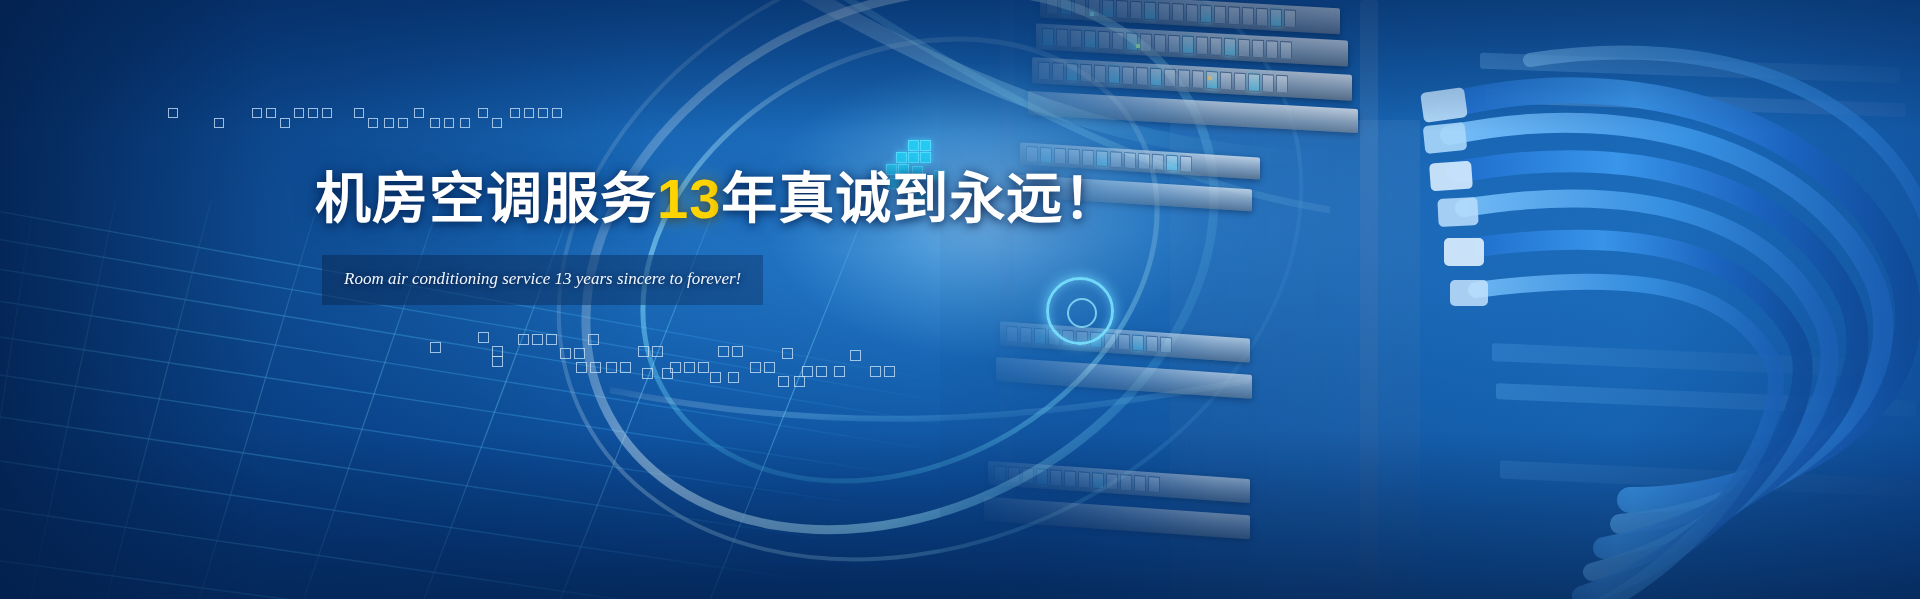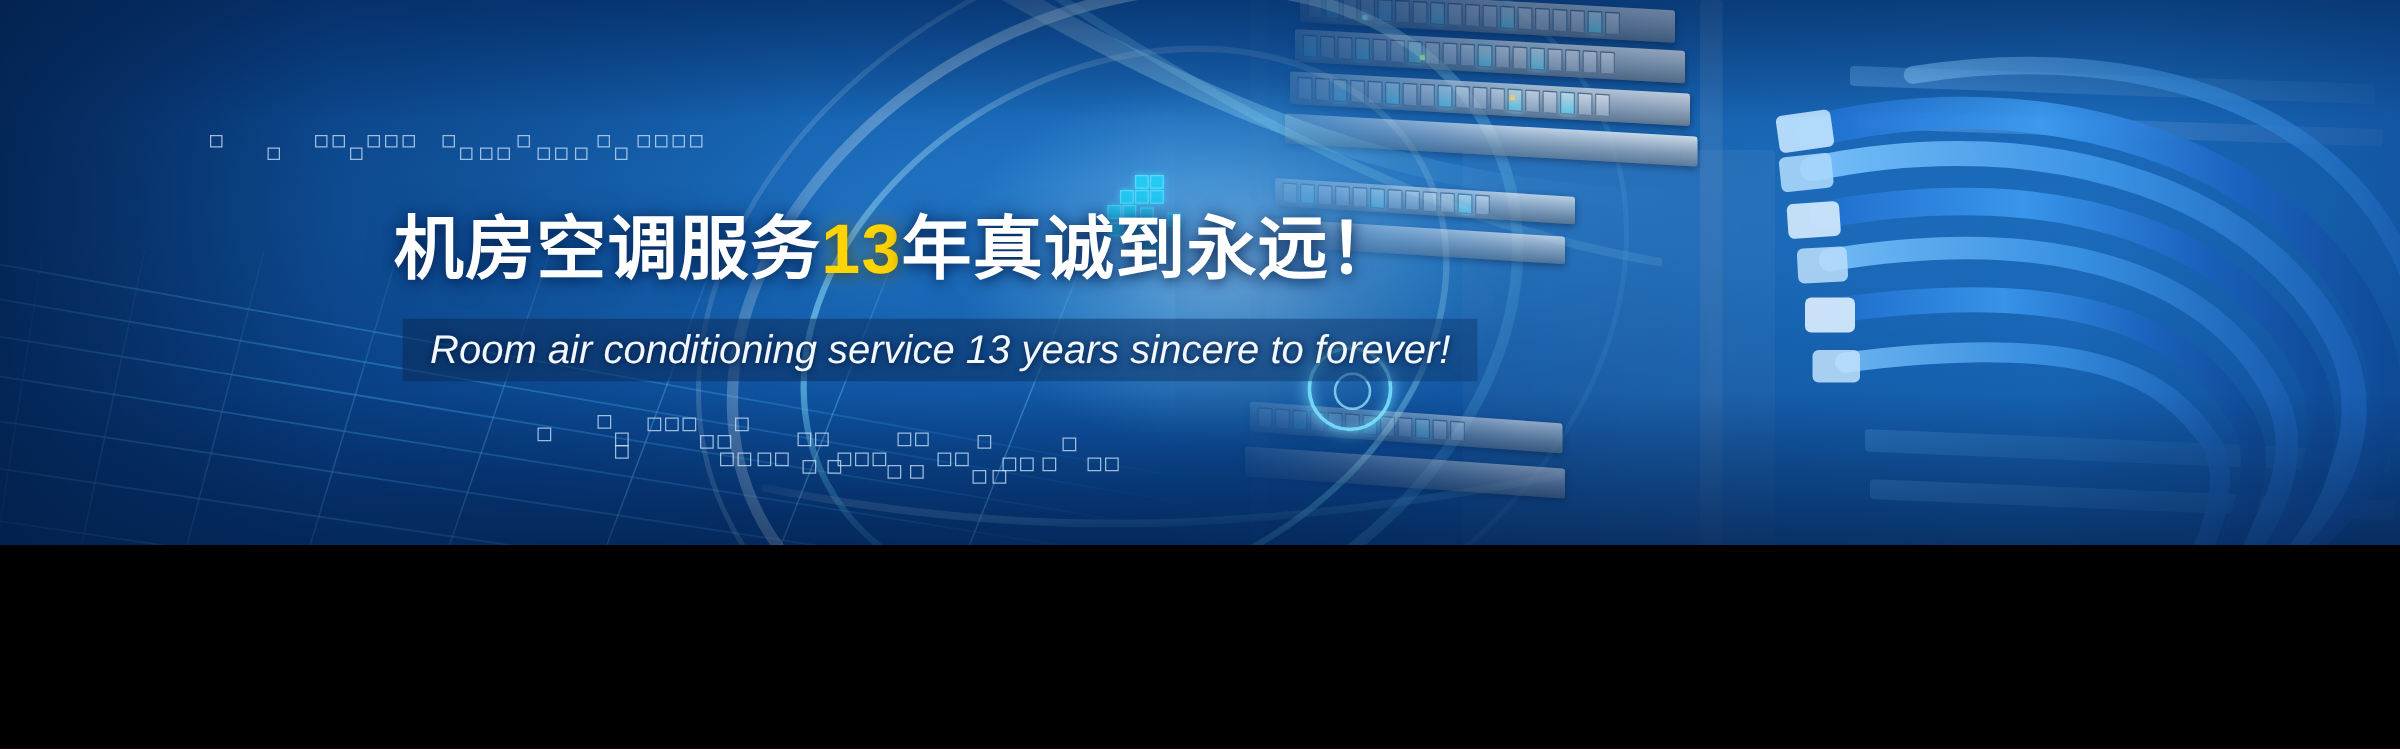--- a/index.html
+++ b/index.html
@@ -1,19 +1,19 @@
 <!DOCTYPE html>
 <html lang="zh-CN"><head>
 <meta charset="utf-8">
 <title>Banner</title>
 <style>
   html,body{margin:0;padding:0;background:#000;}
   .banner{
     position:relative;
-    width:1920px;height:436px;
+    width:1920px;height:599px;
     overflow:hidden;
     font-family:"Liberation Sans", sans-serif;
     background:#7f1d1d;
   }
   
   .bg-base{
     position:absolute;inset:0;
     background:
       radial-gradient(120% 90% at 58% 38%, #2b82d4 0%, #1866b4 26%, #0d4f9c 48%, #073f86 66%, #063572 82%, #042b5e 100%);
   }
@@ -94,23 +94,23 @@
     font-family:"Liberation Sans", sans-serif;
     text-shadow:0 2px 10px rgba(40,30,0,.55),0 0 18px rgba(255,205,0,.35);
   }
   .subbar{
     position:absolute;left:322px;top:255px;
     padding:9px 22px 11px 22px;
     background:linear-gradient(90deg, rgba(10,45,92,.62), rgba(14,58,112,.5));
     display:inline-block;
   }
   .subtitle{
-    font-family:Liberation Sans, sans-serif;
+    font-family:Liberation Serif, serif;
     font-style:italic;
-    font-size:32px;line-height:30px;
+    font-size:17px;line-height:30px;
     color:#f2f7ff;
     white-space:nowrap;
     text-shadow:0 1px 6px rgba(2,22,58,.9);
   }
 </style>
 </head>
 <body>
 
 <div class="banner">
 

